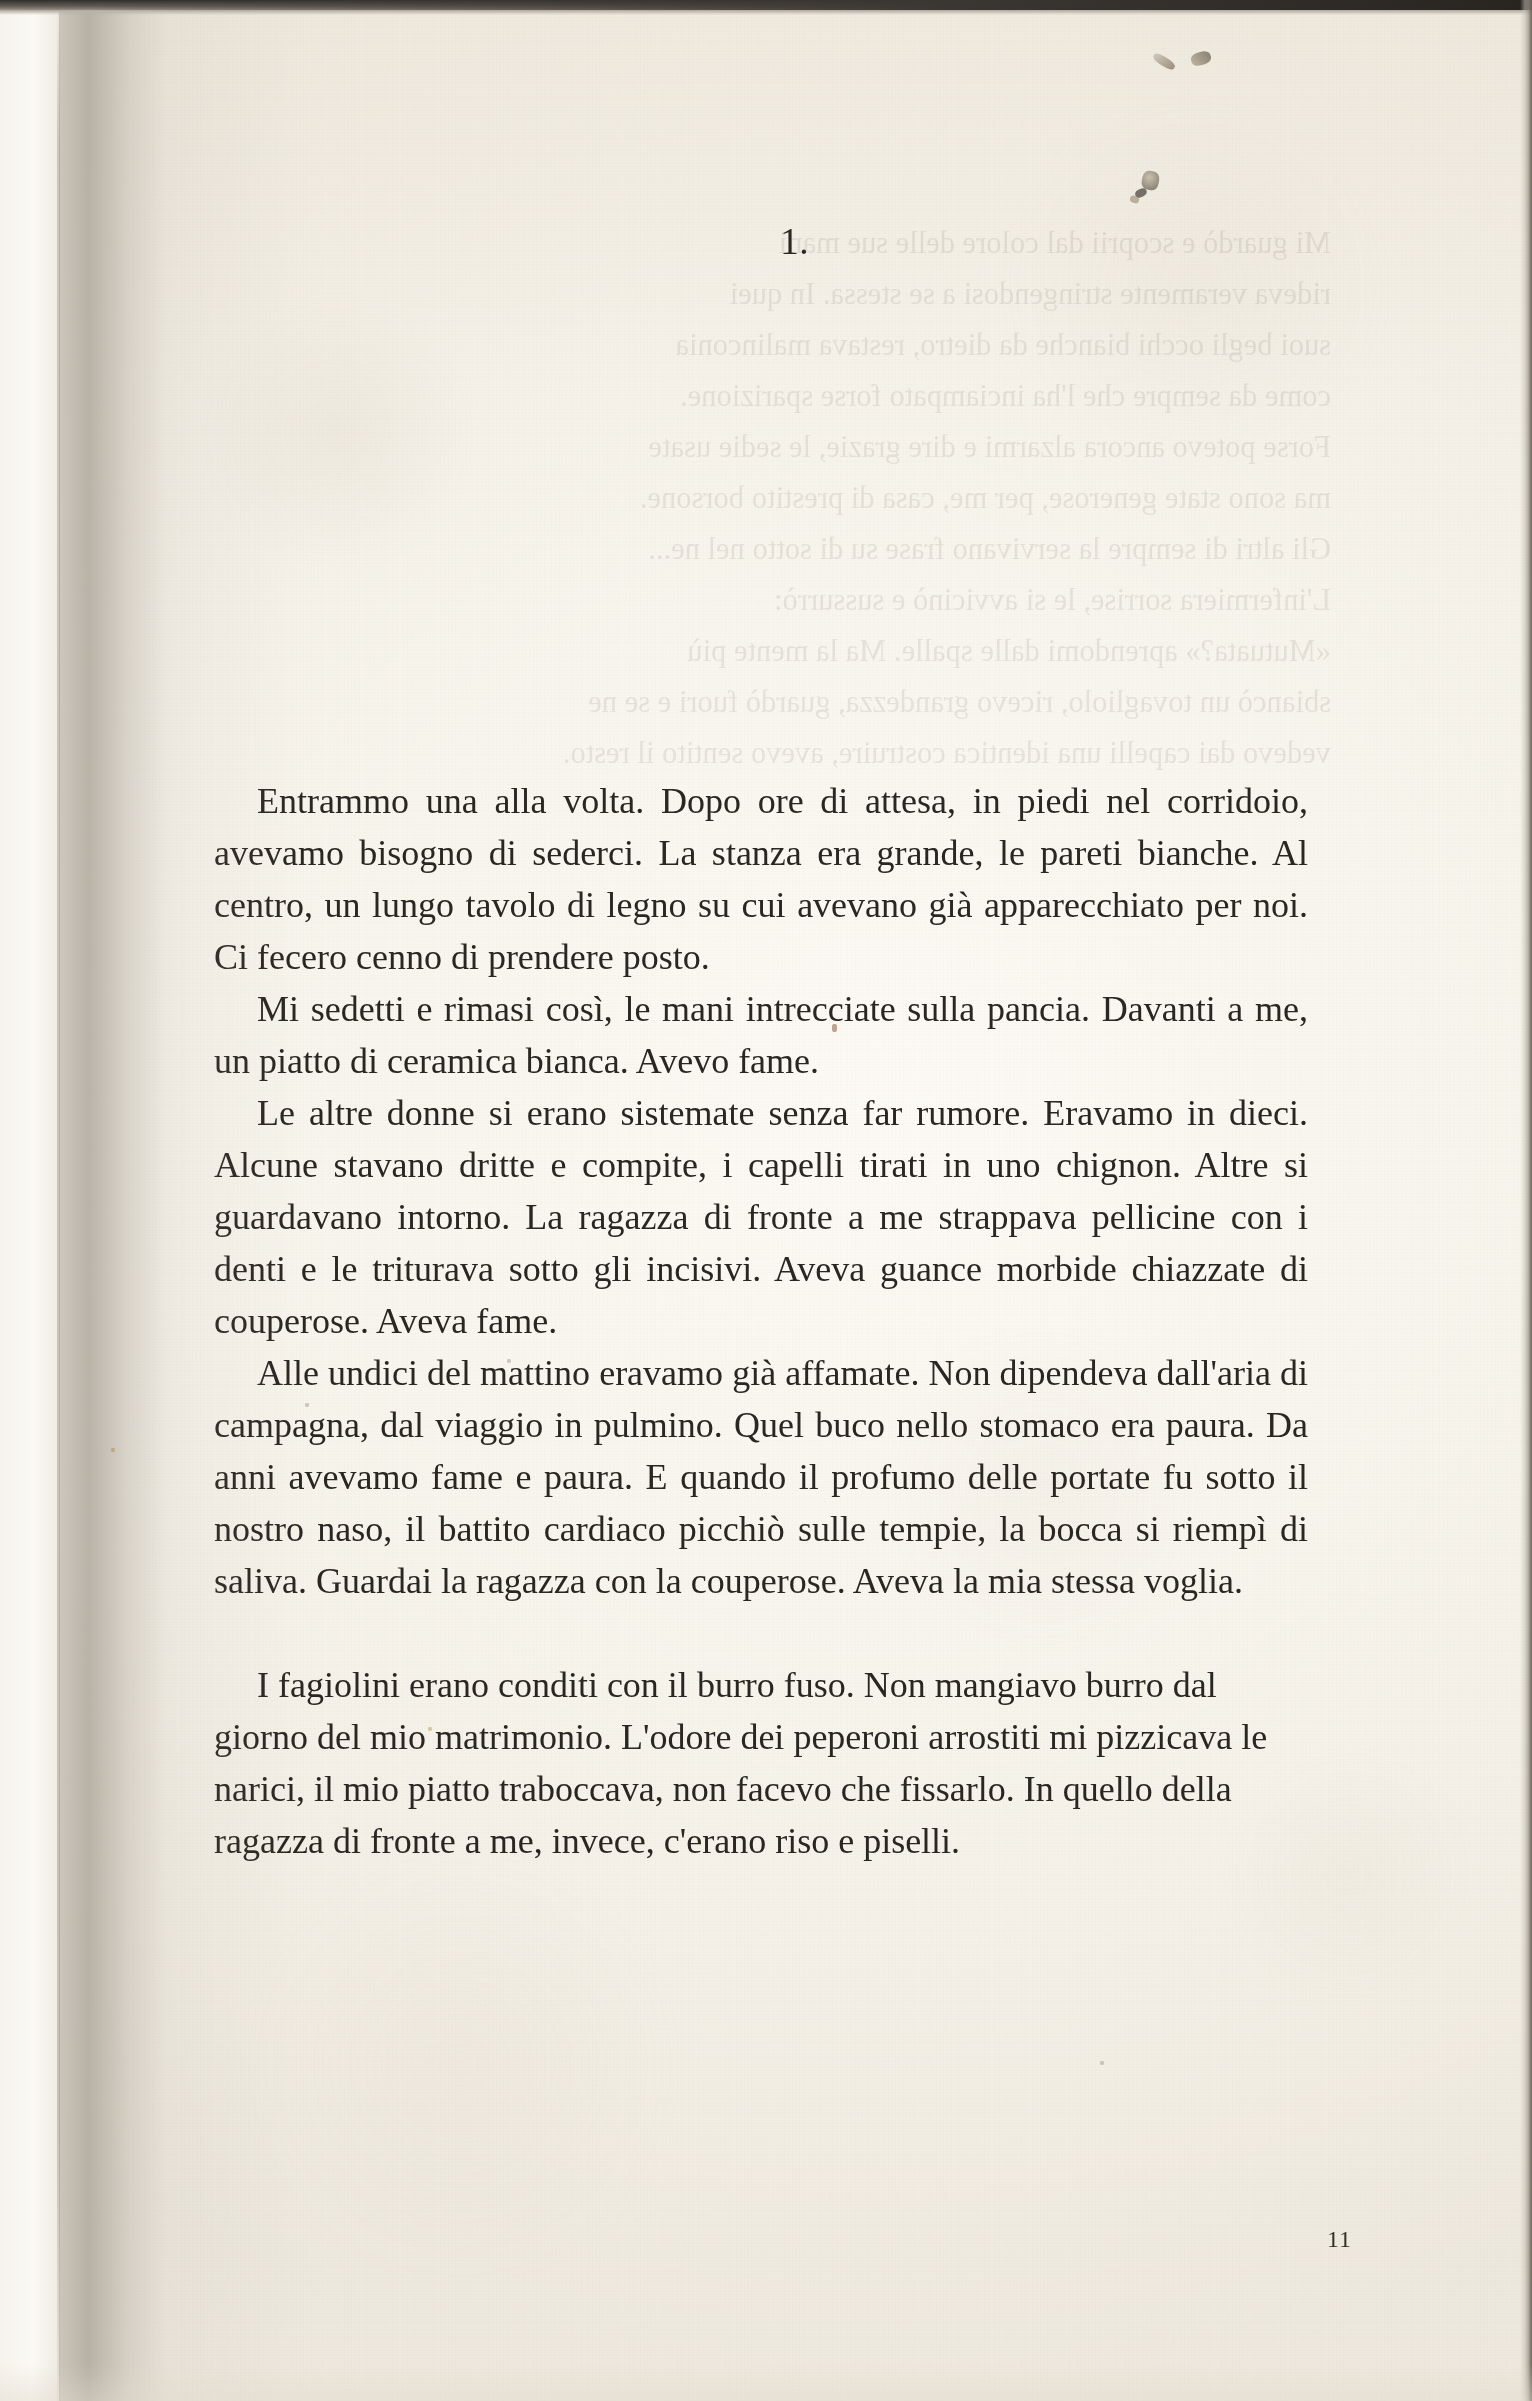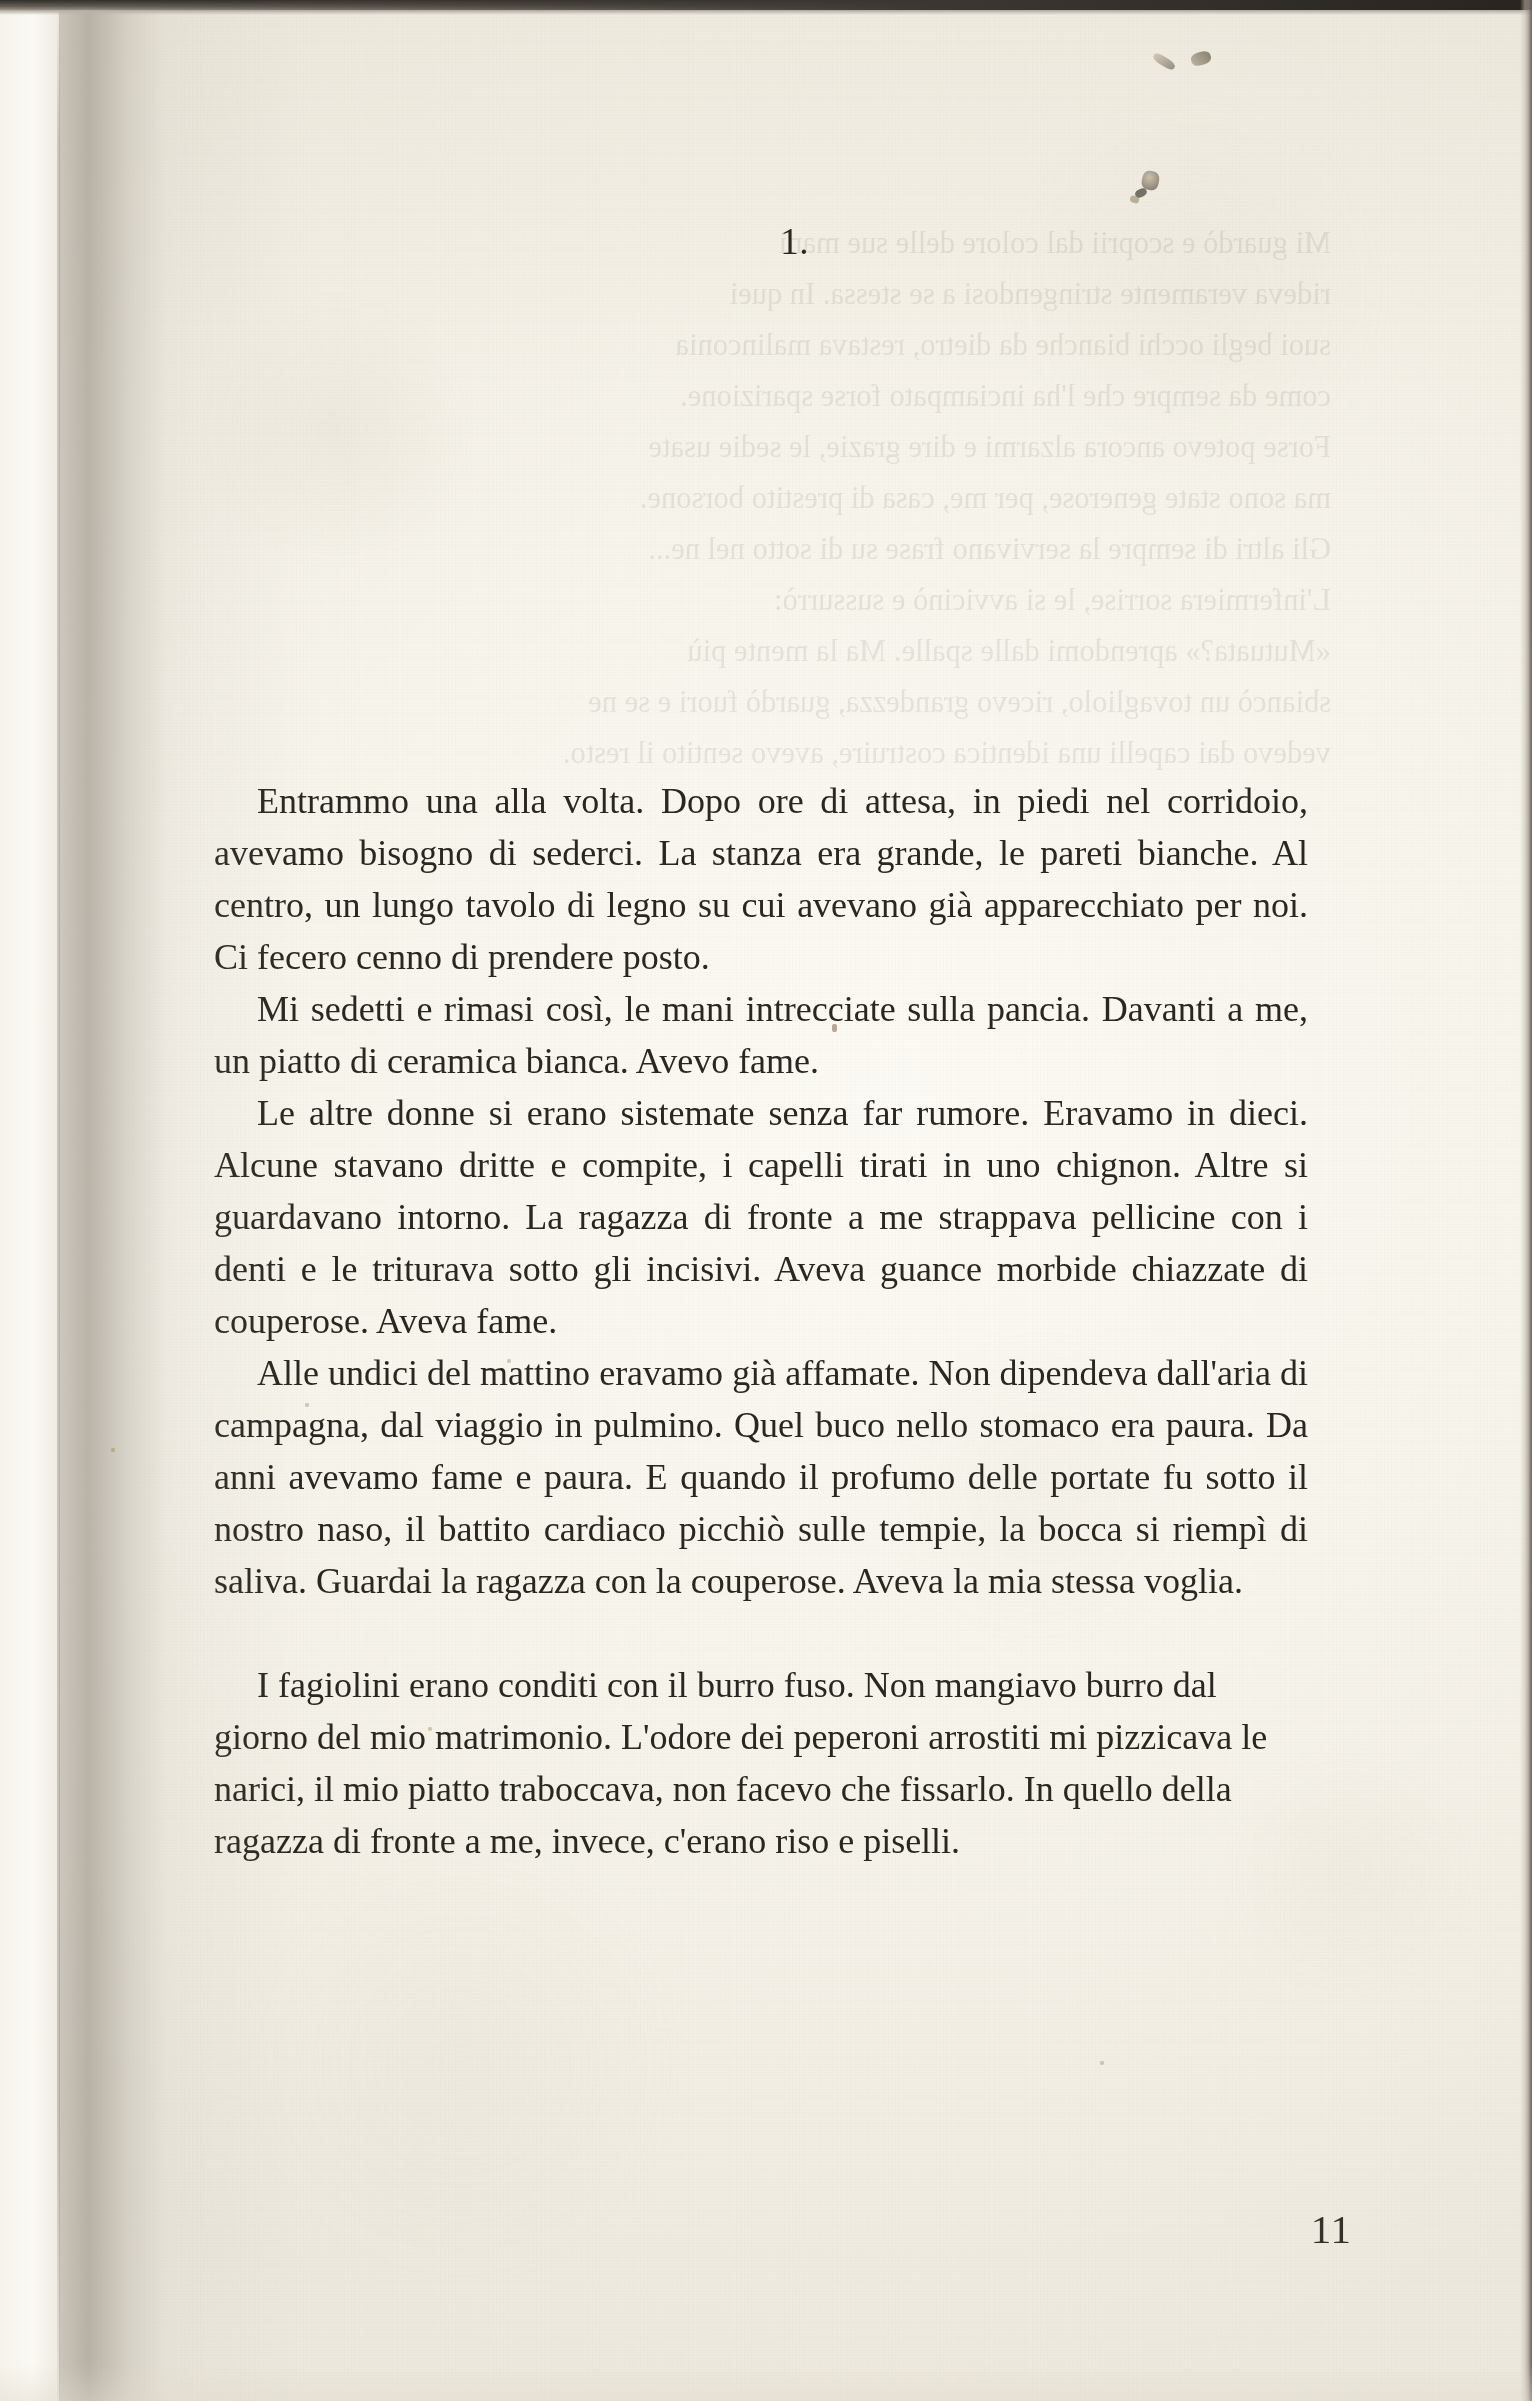--- a/index.html
+++ b/index.html
@@ -164,21 +164,21 @@
     -webkit-hyphens: none;
     hyphens: none;
   }
   .textblock p.gap-before { margin-top: 52px; }
   .textblock p:last-child { text-align: left; }
 
   .page-number {
     position: absolute;
     right: 181px;
     bottom: 148px;
-    font-size: 41px;
+    font-size: 24px;
     color: #34302a;
     letter-spacing: 0.9px;
     margin-top: 12px;
   }
 
   
   .speck {
     position: absolute;
     background: #a79d8d;
     border-radius: 40%;

